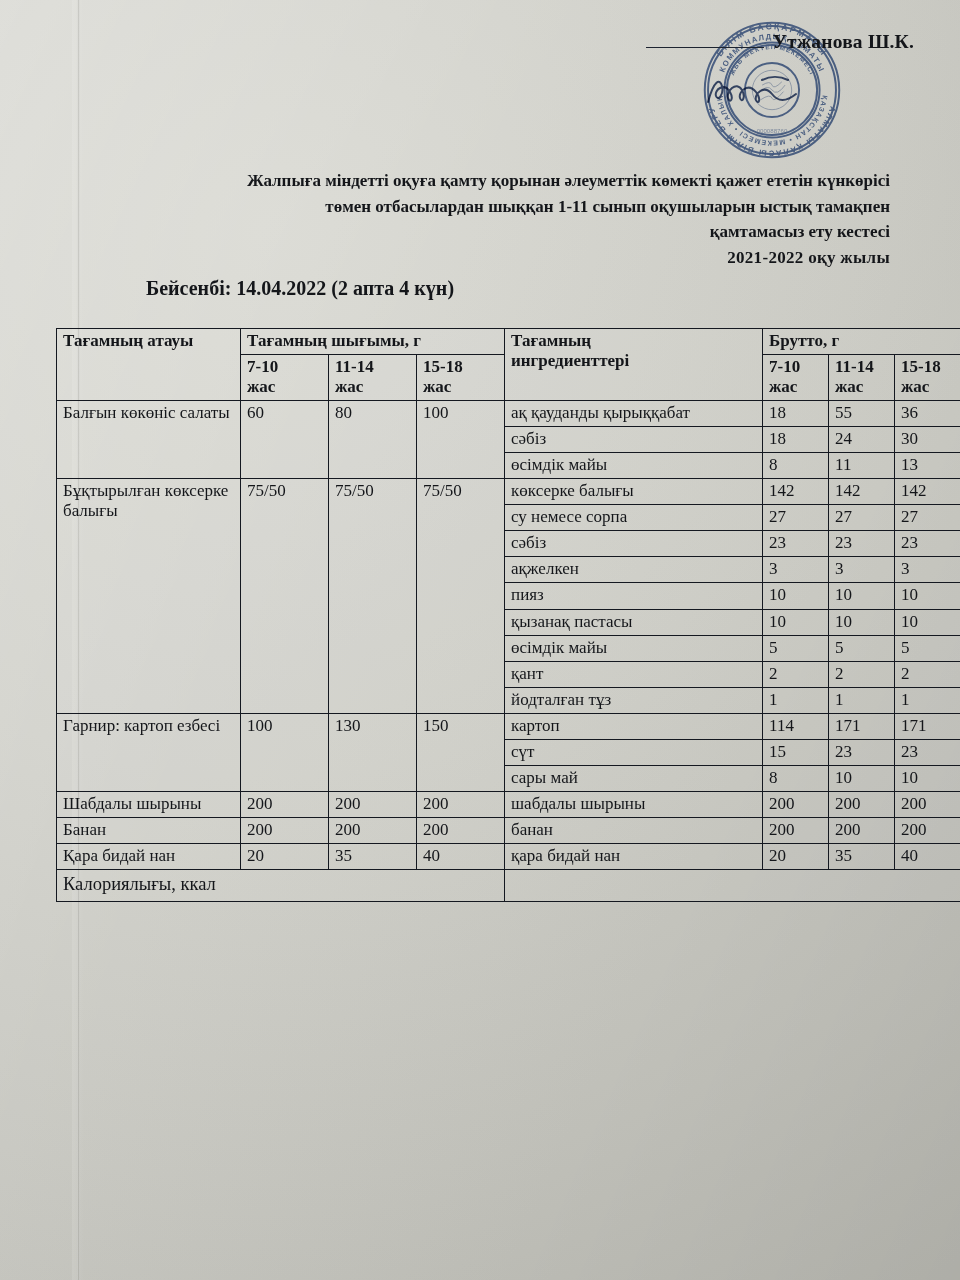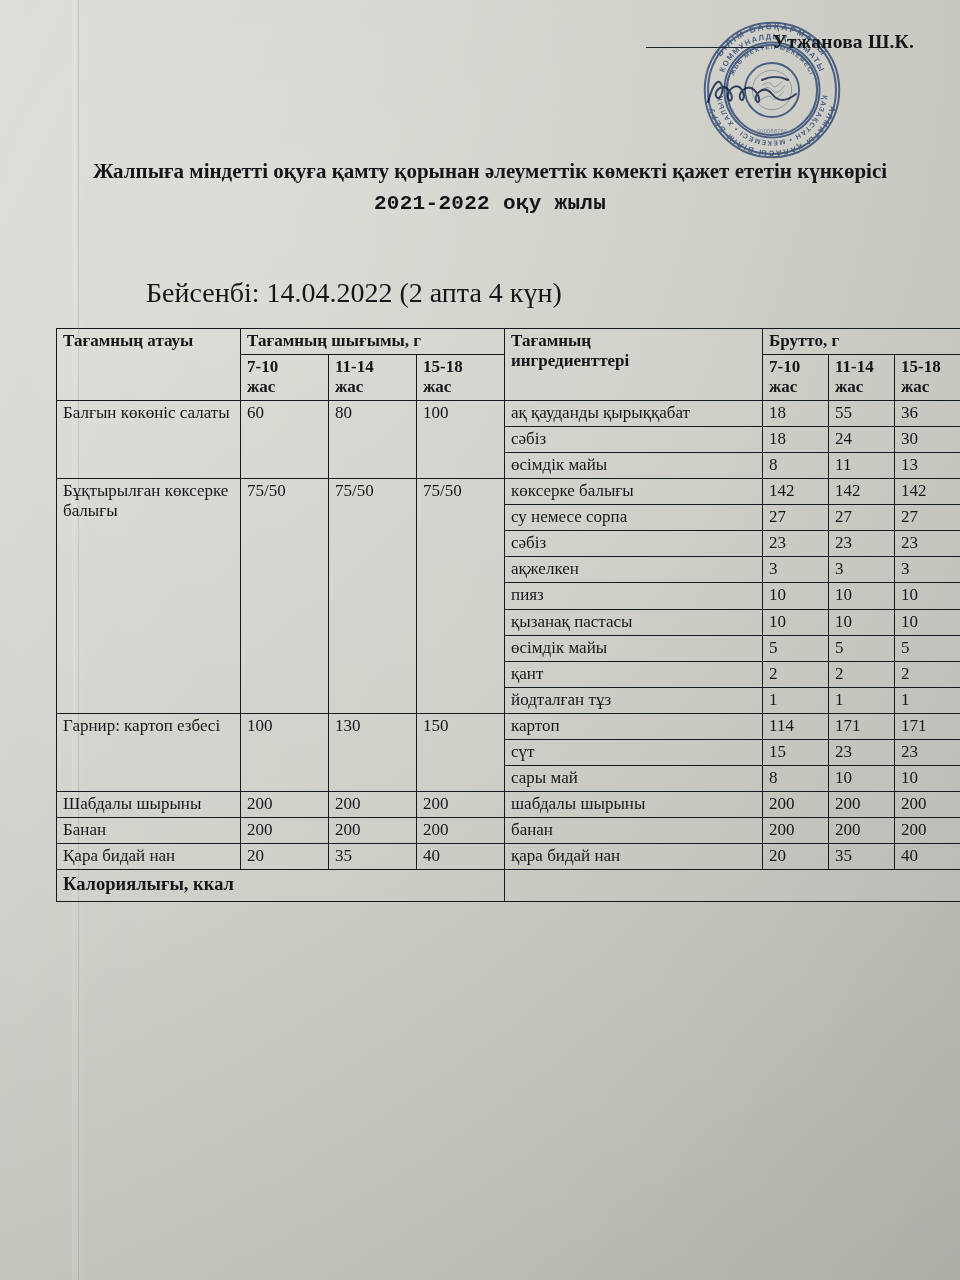--- a/index.html
+++ b/index.html
@@ -90,36 +90,36 @@
     height: 40px;
     z-index: 5;
     opacity: .9;
     mix-blend-mode: multiply;
   }
 
   
   #titleblock {
     position: absolute;
     left: 90px;
-    top: 156px;
+    top: 168px;
     width: 800px;
-    text-align: center;
+    text-align: right;
     font-weight: bold;
-    font-size: 21px;
+    font-size: 17px;
     line-height: 1.5;
     z-index: 3;
   }
   #titleblock .t { display: block; }
-  #titleblock .yr { letter-spacing: .3px; font-family: Liberation Mono, monospace; }
+  #titleblock .yr { letter-spacing: .3px; }
   #dayline {
     position: absolute;
     left: 146px;
     top: 277px;
-    font-weight: normal;
-    font-size: 28px;
+    font-weight: bold;
+    font-size: 20px;
     z-index: 3;
     white-space: nowrap;
     text-align: right;
   }
 
   
   #tablewrap {
     position: absolute;
     left: 56px;
     top: 328px;
@@ -145,21 +145,21 @@
   table.menu th {
     font-weight: bold;
   }
   th.hdr-main { font-size: 18px; }
   .age-cell { font-weight: bold; font-size: 17px; }
   .age-cell .a1 { display: block; }
   .age-cell .a2 { display: block; }
   td.num { text-align: left; }
   td.dish { line-height: 1.2; }
   tr.kcal td {
-    font-weight: bold;
+    font-weight: normal;
     font-size: 18.5px;
     padding-top: 4px;
     padding-bottom: 5px;
   }
   .c-dish { width: 184px; }
   .c-out  { width: 88px; }
   .c-ing  { width: 258px; }
   .c-br   { width: 66px; }
 </style>
 </head>
@@ -221,20 +221,22 @@
 
 <div id="approval">
   <span class="sigline">
     <span class="rule"></span>
     <span>Утжанова Ш.К.</span>
   </span>
 </div>
 
 <div id="titleblock">
   <span class="t">Жалпыға міндетті оқуға қамту қорынан әлеуметтік көмекті қажет ететін күнкөрісі</span>
+  <span class="t">төмен отбасылардан шыққан 1-11 сынып оқушыларын ыстық тамақпен</span>
+  <span class="t">қамтамасыз ету кестесі</span>
   <span class="t yr">2021-2022      оқу жылы</span>
 </div>
 <div id="dayline">Бейсенбі: 14.04.2022  (2 апта 4 күн)</div>
 
 <div id="tablewrap">
   <table class="menu">
     <colgroup>
       <col class="c-dish">
         <col class="c-out">
         <col class="c-out">

